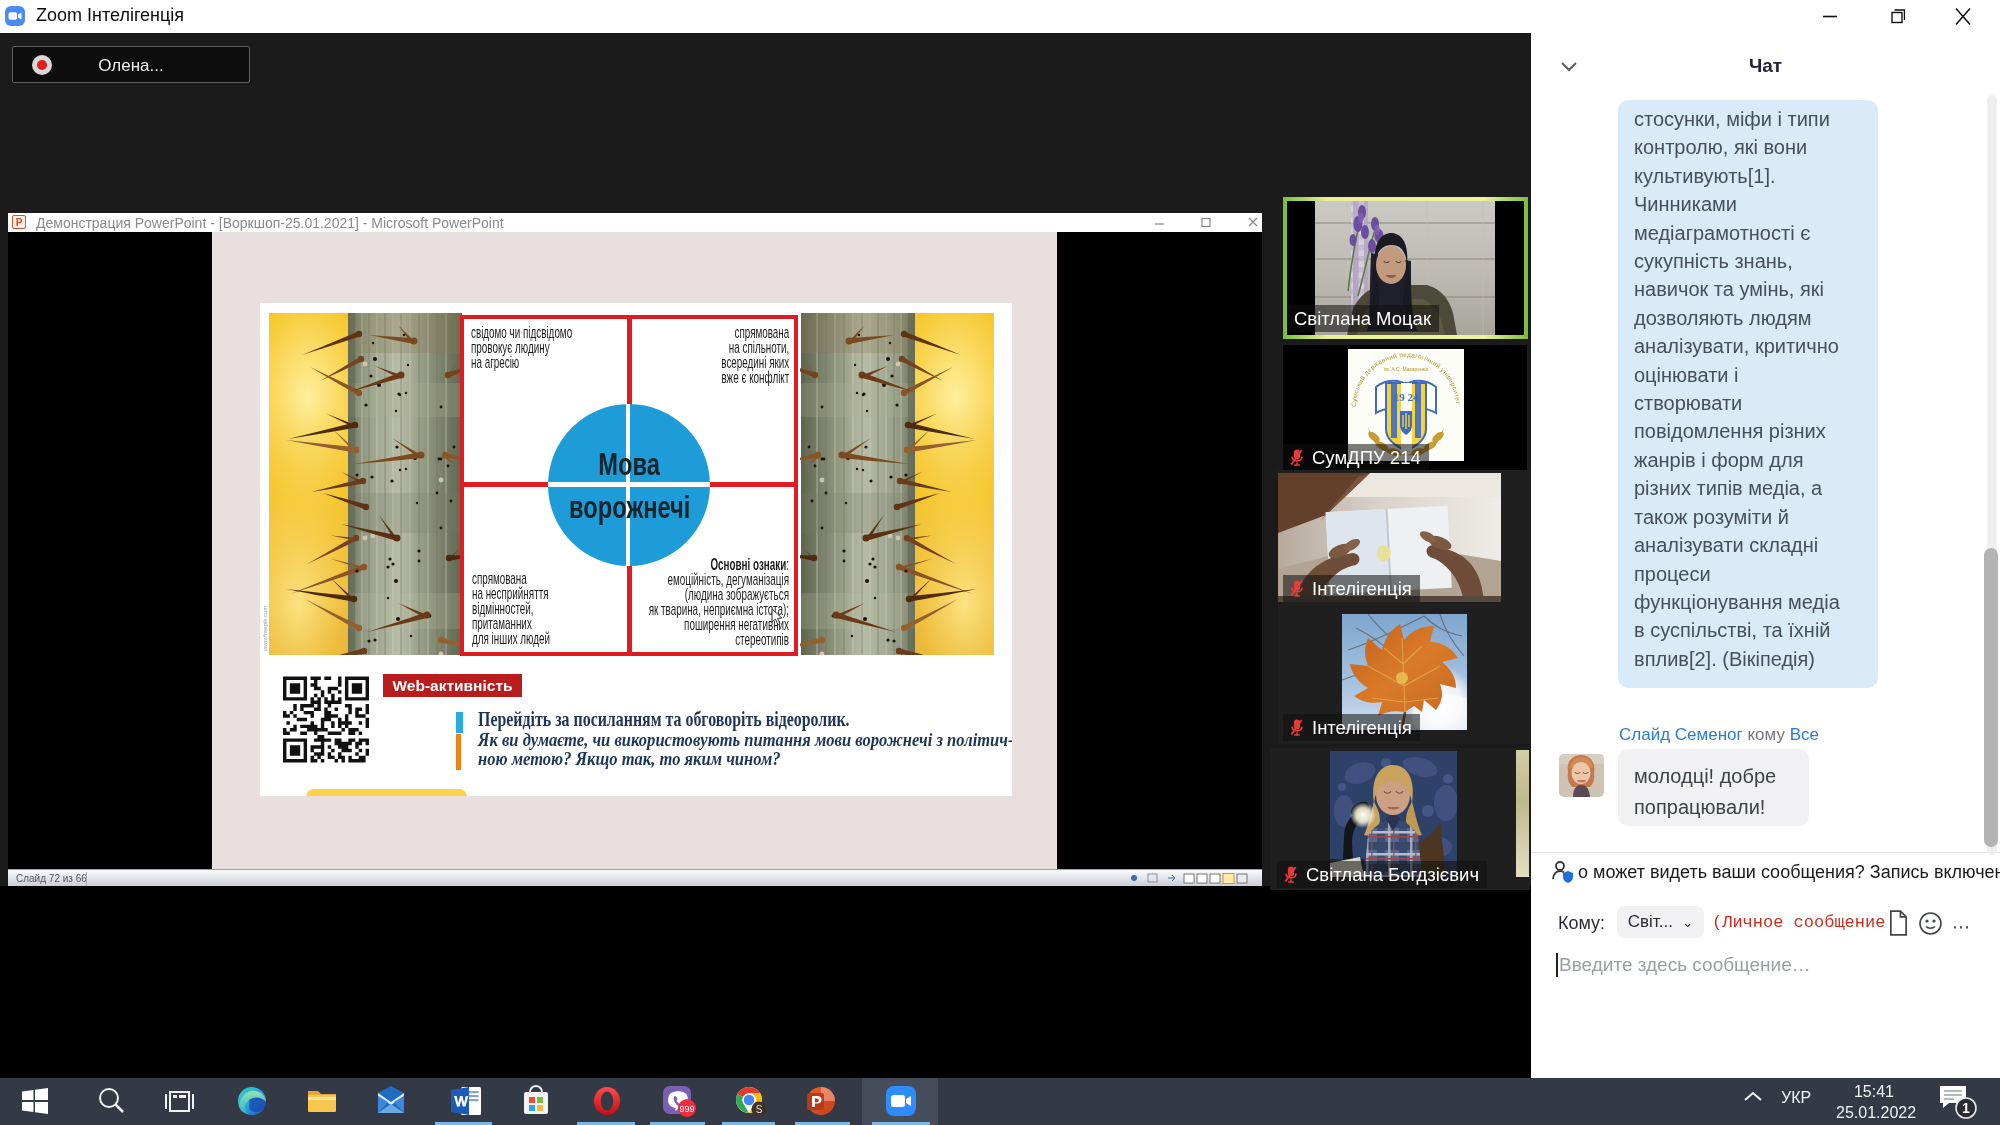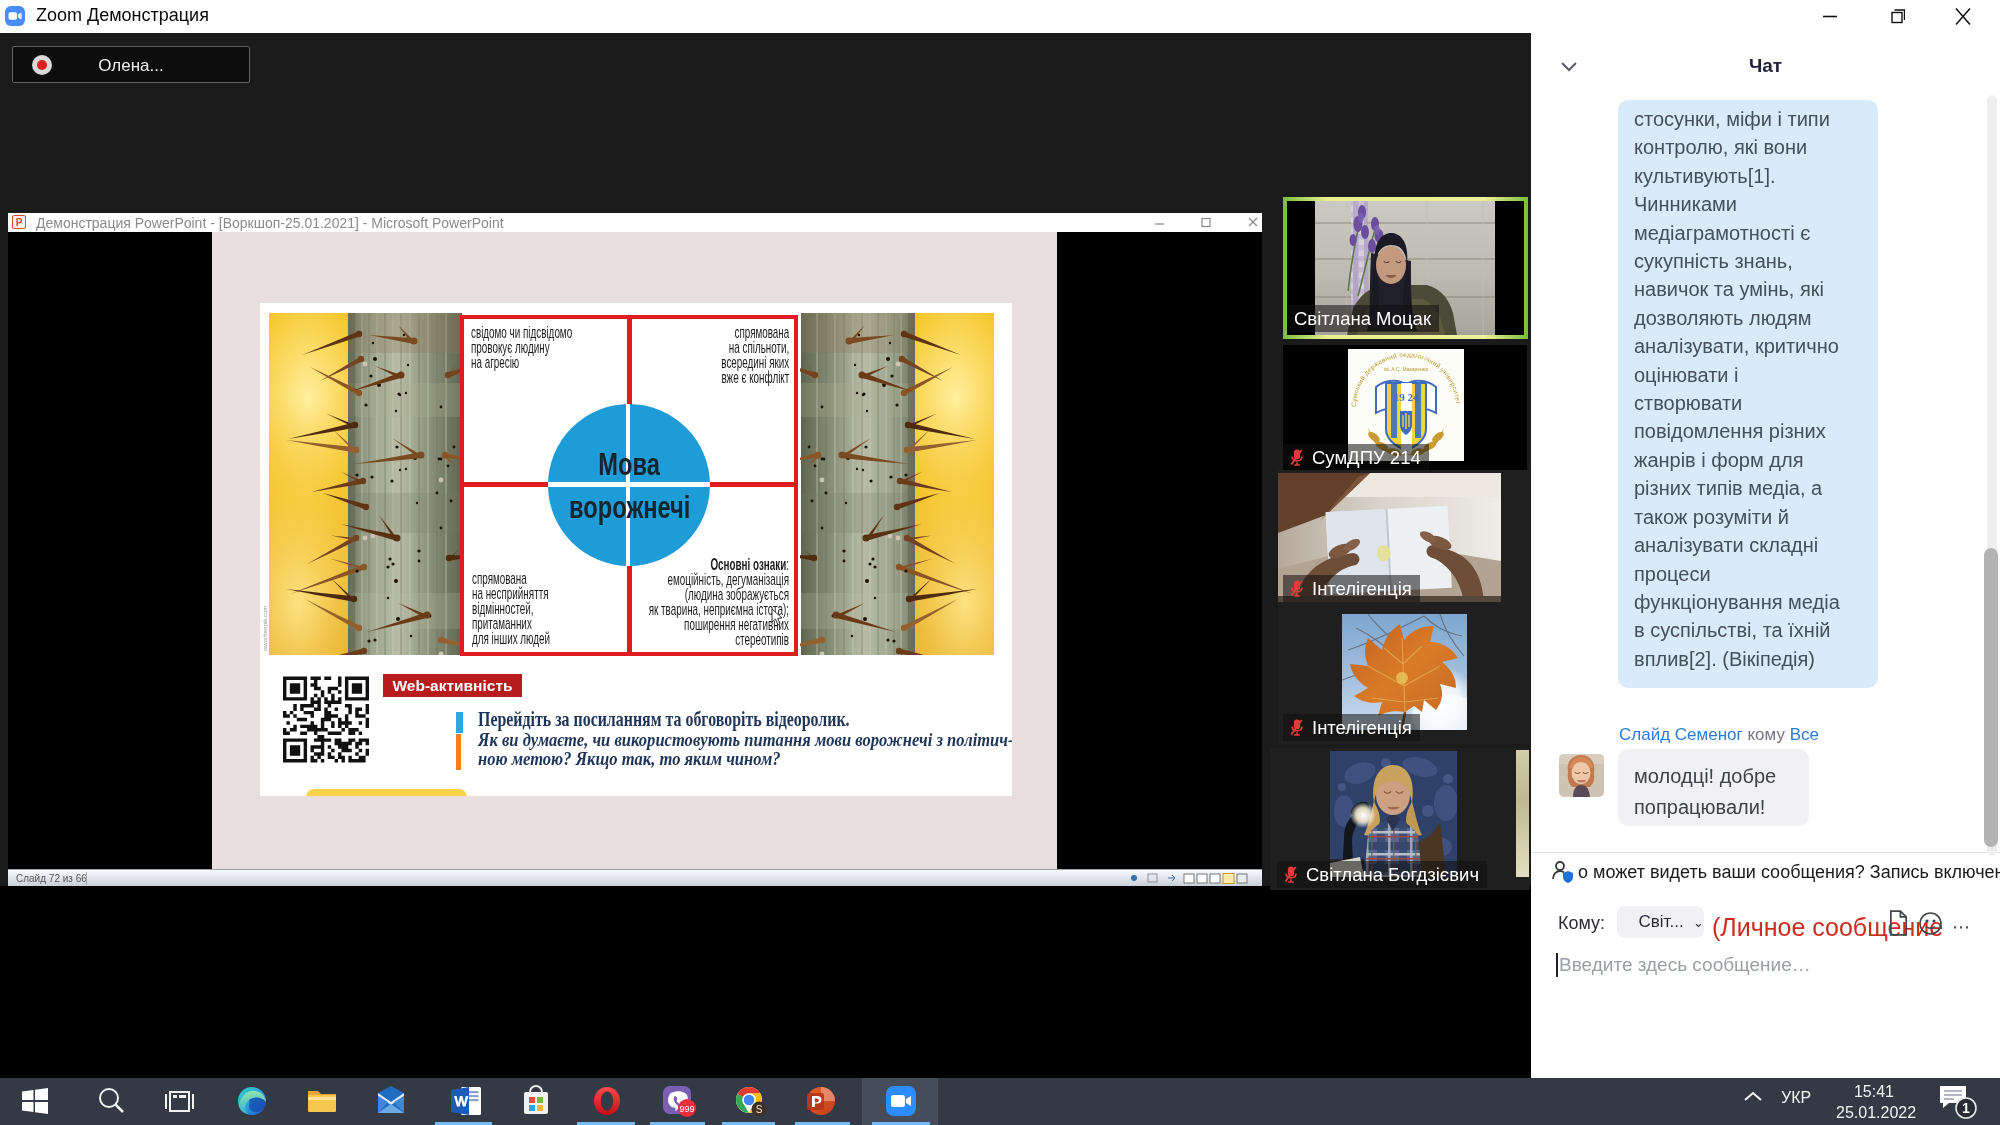--- a/index.html
+++ b/index.html
@@ -51,22 +51,22 @@
   #chat { left:1531px; top:33px; width:469px; height:1045px; background:#fff; font-size:20px; color:#45494e; overflow:hidden; }
   #chat .hdr { position:absolute; left:0; top:22px; width:100%; text-align:center; font-weight:bold; font-size:19px; color:#232333; }
   .bubble { position:absolute; border-radius:10px; }
   #bub1 { left:87px; top:67px; width:260px; background:#d9eaf8; padding:5px 0 15px 16px; line-height:28.4px; color:#46505a; }
   #msghdr { position:absolute; left:88px; top:692px; font-size:17px; color:#747487; }
   #msghdr b { color:#2a7cd4; font-weight:normal; }
   #bub2 { left:87px; top:716px; width:191px; height:77px; background:#f1f1f4; padding:12px 0 0 16px; line-height:31px; font-size:20px; color:#3c4248; }
   #divider { position:absolute; left:0; top:819px; width:469px; height:1px; background:#e4e4e4; }
   #inforow { position:absolute; left:47px; top:829px; font-size:18px; color:#1a1a1a; white-space:nowrap; }
   #komu { position:absolute; left:27px; top:880px; font-size:18px; color:#2c2c38; }
-  .pill { position:absolute; left:86px; top:873px; width:87px; height:32px; background:#f1f1f4; border-radius:8px; font-size:17px; color:#2c2c38; text-align:right; line-height:32px; }
-  #lichnoe { position:absolute; left:181px; top:880px; font-size:25px; color:#cc2d1f; }
+  .pill { position:absolute; left:86px; top:873px; width:87px; height:32px; background:#f1f1f4; border-radius:8px; font-size:17px; color:#2c2c38; text-align:center; line-height:32px; }
+  #lichnoe { position:absolute; left:181px; top:880px; font-size:17px; color:#cc2d1f;font-family:Liberation Mono, monospace; }
   #placeholder { position:absolute; left:28px; top:921px; font-size:19px; color:#9aa0a6; }
   #sb-track { position:absolute; left:456px; top:62px; width:10px; height:760px; background:#efefef; border-radius:5px; }
   #sb-thumb { position:absolute; left:453px; top:515px; width:14px; height:299px; background:#b3b3b3; border-radius:7px; }
 
   
   #taskbar { left:0; top:1078px; width:2000px; height:47px; background:#333945; }
   .tbi { position:absolute; top:5px; width:36px; height:36px; }
   .uline { position:absolute; top:44px; height:3px; background:#76b9ed; }
 
   
@@ -83,21 +83,21 @@
 </head>
 <body>
 
 <div class="abs" id="titlebar">
   <div id="zoomicon">
     <svg width="20" height="20" viewBox="0 0 20 20" style="position:absolute;left:0;top:0">
       <rect x="3.5" y="6.2" width="8.5" height="7.6" rx="1.8" fill="#fff"></rect>
       <path d="M13 8.6 L16.5 6.6 V13.4 L13 11.4 Z" fill="#fff"></path>
     </svg>
   </div>
-  <div class="ttl">Zoom Демонстрация</div>
+  <div class="ttl">Zoom Інтелігенція</div>
   <svg style="position:absolute;left:1822px;top:0" width="16" height="33" viewBox="0 0 16 33">
       <path d="M1 16.5 h14" stroke="#111" stroke-width="1.6"></path>
     </svg>
   <svg style="position:absolute;left:1888px;top:0" width="17" height="33" viewBox="0 0 17 33">
     <rect x="4" y="12.5" width="10" height="10" fill="#fff" stroke="#111" stroke-width="1.4"></rect>
     <path d="M6.5 10 h10 v10" fill="none" stroke="#111" stroke-width="1.4"></path>
   </svg>
   <svg style="position:absolute;left:1954px;top:0" width="18" height="33" viewBox="0 0 18 33">
       <path d="M2 8.5 L16 24.5 M16 8.5 L2 24.5" stroke="#111" stroke-width="1.5"></path>
     </svg>

